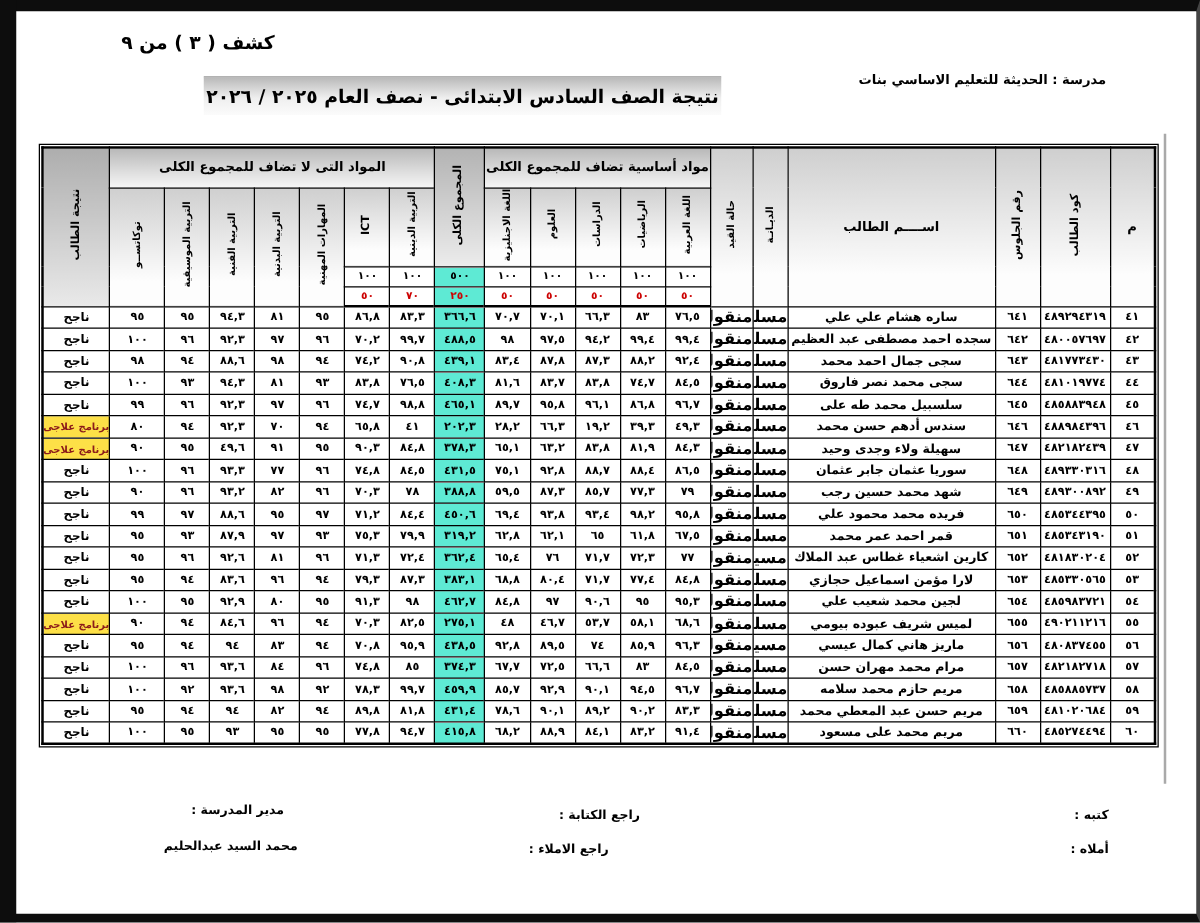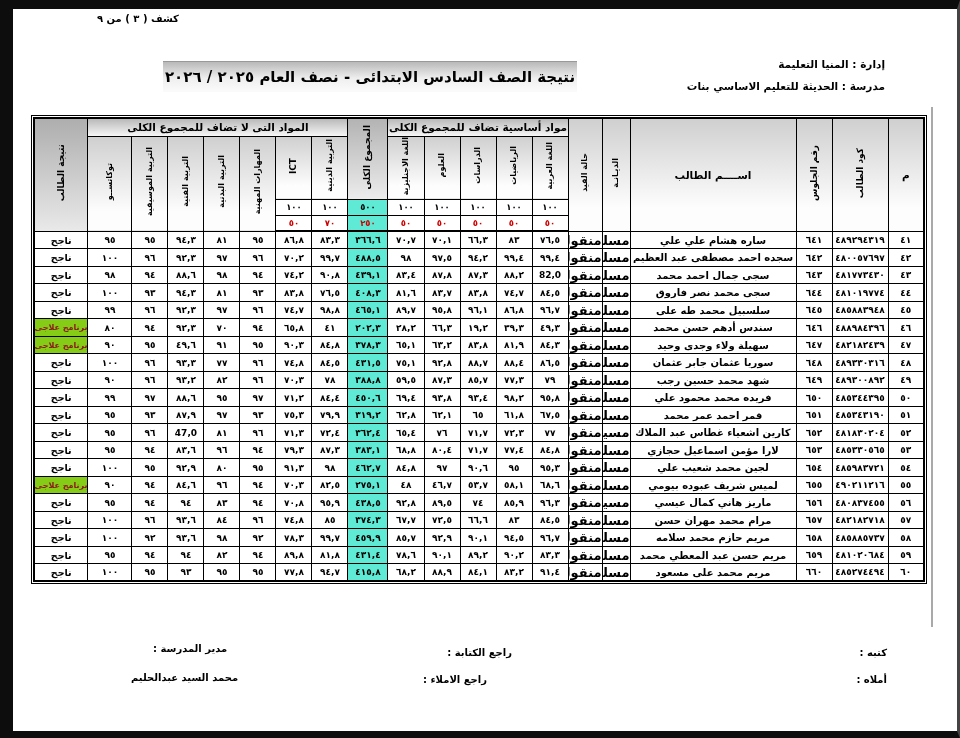--- a/index.html
+++ b/index.html
@@ -4,68 +4,67 @@
 <style>
   html,body{margin:0;padding:0;background:#777;}
   *{box-sizing:border-box;}
   .page{
     position:relative;width:960px;height:738px;background:#fff;
     border-top:9px solid #0d0d0d;border-left:13px solid #0d0d0d;
     border-bottom:7px solid #0d0d0d;border-right:3px solid #444;
     font-family:"DejaVu Sans",sans-serif;color:#000;overflow:hidden;
   }
   .content{position:absolute;inset:0;direction:rtl;}
-  .sheet-label{position:absolute;left:84px;top:4px;font-size:10px;font-weight:bold;direction:rtl;}
+  .sheet-label{position:absolute;left:84px;top:16px;font-size:15px;font-weight:bold;direction:rtl;}
   .admin-block{position:absolute;right:72px;top:44px;text-align:right;font-size:10.5px;font-weight:bold;line-height:2.1;}
   .title-bar{
     position:absolute;left:150px;top:52px;width:414px;height:31px;
     background:linear-gradient(to bottom,#b9b9b9,#efefef 55%,#fbfbfb);
     border-top:1px solid #999;display:flex;align-items:center;justify-content:center;
     font-size:15px;font-weight:bold;direction:rtl;
   }
   .edge-line{position:absolute;left:918px;top:98px;width:2px;height:520px;background:#a9a9a9;}
   table.results{
     position:absolute;right:32px;top:108px;width:890px;
     border-collapse:collapse;table-layout:fixed;direction:rtl;
   }
   table.results th,table.results td{
     border:1px solid #000;padding:0;overflow:hidden;white-space:nowrap;
     font-weight:bold;text-align:center;vertical-align:middle;
   }
   table.results{border:2px solid #000;outline:1px solid #000;outline-offset:1px;}
   th.hcell{background:linear-gradient(to bottom,#cfcfcf,#fdfdfd 80%);}
-  th.group{height:18px;font-size:10.5px;background:linear-gradient(to bottom,#b9b9b9,#f6f6f6);}
+  th.group{height:32px;font-size:10.5px;background:linear-gradient(to bottom,#b9b9b9,#f6f6f6);}
   th.shade{background:linear-gradient(to bottom,#aeaeae,#e9e9e9);}
   .vert{writing-mode:vertical-rl;transform:rotate(180deg);display:inline-block;
         font-size:8px;line-height:1;max-height:100%;}
   .vert.big{font-size:9px;}
   th.lbl{height:62px;}
   th.lbl3{height:94px;}
   th.horiz{font-size:10.5px;}
   tr.max-row td{height:16px;font-size:8.5px;}
   tr.pass-row td{height:16px;font-size:8.5px;color:#cc0000;border-bottom:2px solid #000;}
   td.c{height:17.5px;font-size:9px;}
   td.name{font-size:10px;text-align:right;padding-left:2px;padding-right:3px;}
   td.tiny{font-size:13px;margin-left:16px;}
   td.total{background:#5eead4;}
   th.totalh{background:linear-gradient(to bottom,#b3b3b3,#ececec);}
   td.result{font-size:9.5px;}
-  td.result.remedial{background:#84cc16;color:#8b1a1a;font-size:8px;}
+  td.result.remedial{background:#fde047;color:#8b1a1a;font-size:8px;}
   .footer-item{position:absolute;font-size:10px;font-weight:bold;direction:rtl;white-space:nowrap;}
 </style>
 </head>
 <body>
 
 <div class="page">
   <div class="content">
 
     <div class="sheet-label">كشف ( ٣ ) من ٩</div>
 
     <div class="admin-block">
-      <div>إدارة :  المنيا التعليمة</div>
       <div>مدرسة :  الحديثة للتعليم الاساسي بنات</div>
     </div>
 
     <div class="title-bar">نتيجة الصف السادس الابتدائى - نصف العام ٢٠٢٥ / ٢٠٢٦</div>
 
     <div class="edge-line"></div>
 
     <table class="results">
       <colgroup>
         <col style="width:36px">
@@ -182,21 +181,21 @@
             <td class="c">١٠٠</td>
             <td class="c result">ناجح</td>
           </tr>
           <tr>
             <td class="c">٤٣</td>
             <td class="c">٤٨١٧٧٣٤٣٠</td>
             <td class="c">٦٤٣</td>
             <td class="c name">سجى جمال احمد محمد</td>
             <td class="c tiny">مسلمة</td>
             <td class="c tiny">منقولة</td>
-            <td class="c">82,0</td>
+            <td class="c">٩٢,٤</td>
             <td class="c">٨٨,٢</td>
             <td class="c">٨٧,٣</td>
             <td class="c">٨٧,٨</td>
             <td class="c">٨٣,٤</td>
             <td class="c total">٤٣٩,١</td>
             <td class="c">٩٠,٨</td>
             <td class="c">٧٤,٢</td>
             <td class="c">٩٤</td>
             <td class="c">٩٨</td>
             <td class="c">٨٨,٦</td>
@@ -390,21 +389,21 @@
             <td class="c">٧٧</td>
             <td class="c">٧٢,٣</td>
             <td class="c">٧١,٧</td>
             <td class="c">٧٦</td>
             <td class="c">٦٥,٤</td>
             <td class="c total">٣٦٢,٤</td>
             <td class="c">٧٢,٤</td>
             <td class="c">٧١,٣</td>
             <td class="c">٩٦</td>
             <td class="c">٨١</td>
-            <td class="c">47,0</td>
+            <td class="c">٩٢,٦</td>
             <td class="c">٩٦</td>
             <td class="c">٩٥</td>
             <td class="c result">ناجح</td>
           </tr>
           <tr>
             <td class="c">٥٣</td>
             <td class="c">٤٨٥٣٣٠٥٦٥</td>
             <td class="c">٦٥٣</td>
             <td class="c name">لارا مؤمن اسماعيل حجازي</td>
             <td class="c tiny">مسلمة</td>

